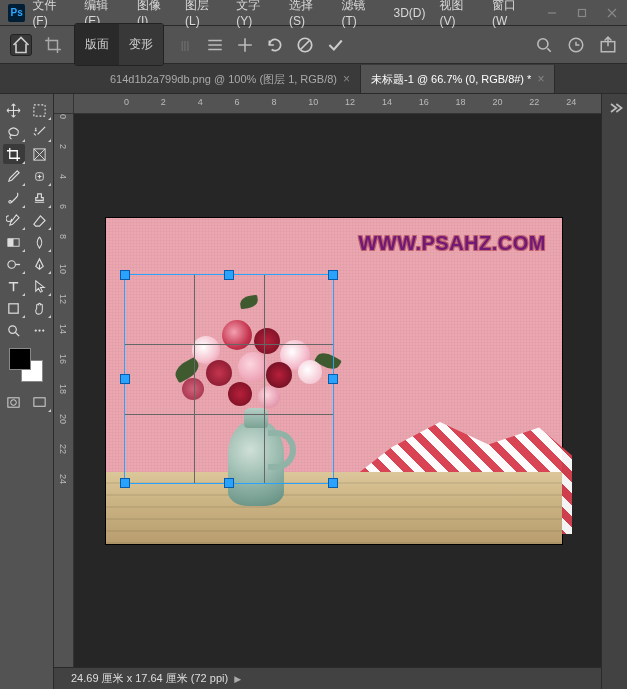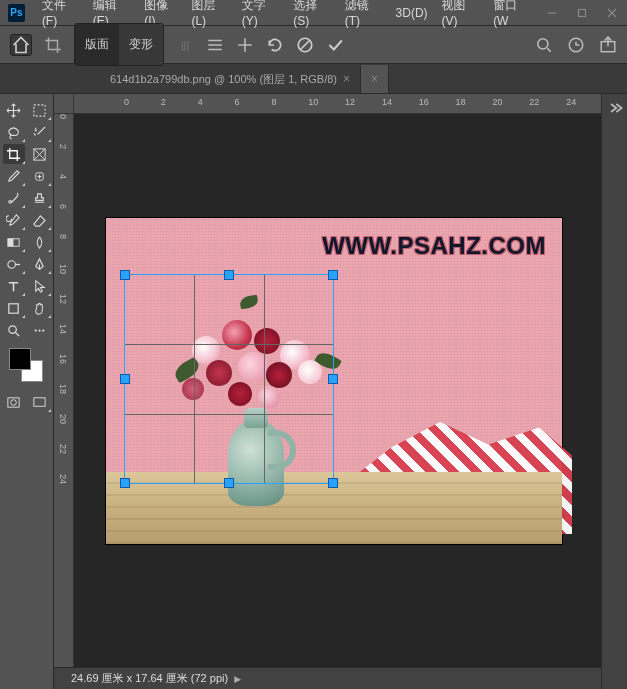--- a/index.html
+++ b/index.html
@@ -1,18 +1,18 @@
 <!DOCTYPE html>
 <html><head>
 <meta charset="utf-8">
 <style>
 *{margin:0;padding:0;box-sizing:border-box;font-family:"Microsoft YaHei",Arial,sans-serif;font-size:11px;user-select:none}
 body{background:#535353;width:627px;height:689px;overflow:hidden;color:#ccc}
 .titlebar{height:26px;background:#535353;display:flex;align-items:center;padding-left:8px;border-bottom:1px solid #2a2a2a}
-.ps-logo{width:18px;height:18px;background:#001e36;color:#31a8ff;display:flex;align-items:center;justify-content:center;font-weight:bold;font-size:10px;border-radius:2px;margin-right:10px}
+.ps-logo{width:18px;height:18px;background:#001e36;color:#31a8ff;display:flex;align-items:center;justify-content:center;font-weight:bold;font-size:10px;border-radius:2px;}
 .menu-item{padding:3px 7px;color:#d8d8d8;cursor:pointer;font-size:12px}
 .win-ctrl{margin-left:auto;display:flex}
 .win-btn{width:30px;height:22px;display:flex;align-items:center;justify-content:center;color:#888}
 .win-btn svg{width:10px;height:10px}
 .optbar{height:38px;background:#535353;display:flex;align-items:center;padding:0 10px;gap:12px;border-bottom:1px solid #2a2a2a}
 .optbar .ico{width:18px;height:18px;display:flex;align-items:center;justify-content:center;color:#ccc}
 .optbar .home{width:22px;height:22px;background:#383838;border:1px solid #222;border-radius:3px;display:flex;align-items:center;justify-content:center}
 .seg{display:flex;border:1px solid #222;border-radius:3px;overflow:hidden}
 .seg-btn{padding:12px 10px;background:#383838;color:#d0d0d0;font-size:12px}
 .seg-btn.active{background:#2a2a2a}
@@ -35,21 +35,21 @@
 .ruler-c{position:absolute;left:0;top:0;width:20px;height:20px;background:#535353;border-right:1px solid #333;border-bottom:1px solid #333}
 .ruler-h{position:absolute;left:20px;top:0;right:0;height:20px;background:#535353;border-bottom:1px solid #333;display:flex}
 .ruler-v{position:absolute;left:0;top:20px;bottom:0;width:20px;background:#535353;border-right:1px solid #333;display:flex;flex-direction:column}
 .rt{flex:1;position:relative;color:#bbb;font-size:9px;min-width:30px}
 .rt::before{content:attr(data-t);position:absolute;left:2px;top:3px}
 .rtv{flex:0 0 30px;position:relative;color:#bbb;font-size:9px}
 .rtv::before{content:attr(data-t);position:absolute;left:4px;top:0;writing-mode:vertical-rl}
 .canvas-area{position:absolute;left:20px;top:20px;right:0;bottom:0}
 .artboard{position:absolute;left:32px;top:104px;width:456px;height:326px;background:#e7a9b0;box-shadow:0 0 0 1px #000}
 .wall{position:absolute;inset:0;background:#eba6b0;background-image:repeating-linear-gradient(0deg,rgba(0,0,0,0.025) 0 1px,transparent 1px 3px),repeating-linear-gradient(90deg,rgba(0,0,0,0.025) 0 1px,transparent 1px 3px)}
-.watermark{position:absolute;right:16px;top:14px;color:#0f172a;font-weight:900;font-size:24px;font-family:Arial Black,Arial;letter-spacing:0.5px;text-shadow:1px 1px 0 #c06070,-1px -1px 0 #c06070,1px -1px 0 #c06070,-1px 1px 0 #c06070}
+.watermark{position:absolute;right:16px;top:14px;color:#701a75;font-weight:900;font-size:20px;font-family:Arial Black,Arial;letter-spacing:0.5px;text-shadow:1px 1px 0 #c06070,-1px -1px 0 #c06070,1px -1px 0 #c06070,-1px 1px 0 #c06070}
 .table{position:absolute;left:0;bottom:0;width:100%;height:72px;background:linear-gradient(#dcc79a,#cbb484 40%,#b89d6f);}
 .table::before{content:"";position:absolute;inset:0;background:repeating-linear-gradient(0deg,rgba(0,0,0,0.07) 0 2px,transparent 2px 12px)}
 .cloth{position:absolute;right:-10px;bottom:10px;width:220px;height:140px;background:#fff;background-image:repeating-linear-gradient(45deg,#d94050 0 8px,#fff 8px 16px),repeating-linear-gradient(-45deg,#d94050 0 8px,transparent 8px 16px);clip-path:polygon(18% 38%,40% 20%,62% 36%,85% 24%,100% 44%,100% 100%,0 100%,0 60%);border-radius:6px 6px 0 0;opacity:0.95}
 .vase{position:absolute;left:112px;bottom:38px;width:76px;height:112px}
 .vase-body{position:absolute;left:10px;bottom:0;width:56px;height:86px;background:radial-gradient(circle at 40% 35%,#cfe0d8,#8fb3a6 55%,#5e8a7c);border-radius:26px 26px 20px 20px / 34px 34px 14px 14px}
 .vase-neck{position:absolute;left:26px;bottom:78px;width:24px;height:20px;background:linear-gradient(#b5cfc5,#7ba294);border-radius:6px 6px 4px 4px}
 .handle{position:absolute;right:-2px;bottom:36px;width:28px;height:40px;border:6px solid #8fb3a6;border-left:none;border-radius:0 20px 20px 0}
 .flowers{position:absolute;left:64px;bottom:130px;width:172px;height:124px}
 .bloom{position:absolute;border-radius:50%}
 .leaf{position:absolute;background:#3f5a2f;border-radius:60% 10% 60% 10%}
@@ -161,20 +161,21 @@
       </div>
   </div>
 </div>
 
 <div class="tabbar">
   <div class="tab">
       <span>614d1b2a799db.png @ 100% (图层 1, RGB/8)</span>
       <span class="x">×</span>
     </div>
   <div class="tab active">
+      <span>未标题-1 @ 66.7% (0, RGB/8#) *</span>
       <span class="x">×</span>
     </div>
 </div>
 
 <div class="workspace">
   <div class="toolbox">
     <div class="trow">
         <div class="tool">
           <svg viewBox="0 0 16 16">
             <path d="M8 1 V15 M1 8 H15 M8 1 L6 3 M8 1 L10 3 M8 15 L6 13 M8 15 L10 13 M1 8 L3 6 M1 8 L3 10 M15 8 L13 6 M15 8 L13 10" stroke="#ddd" stroke-width="1.1" fill="none"></path>

